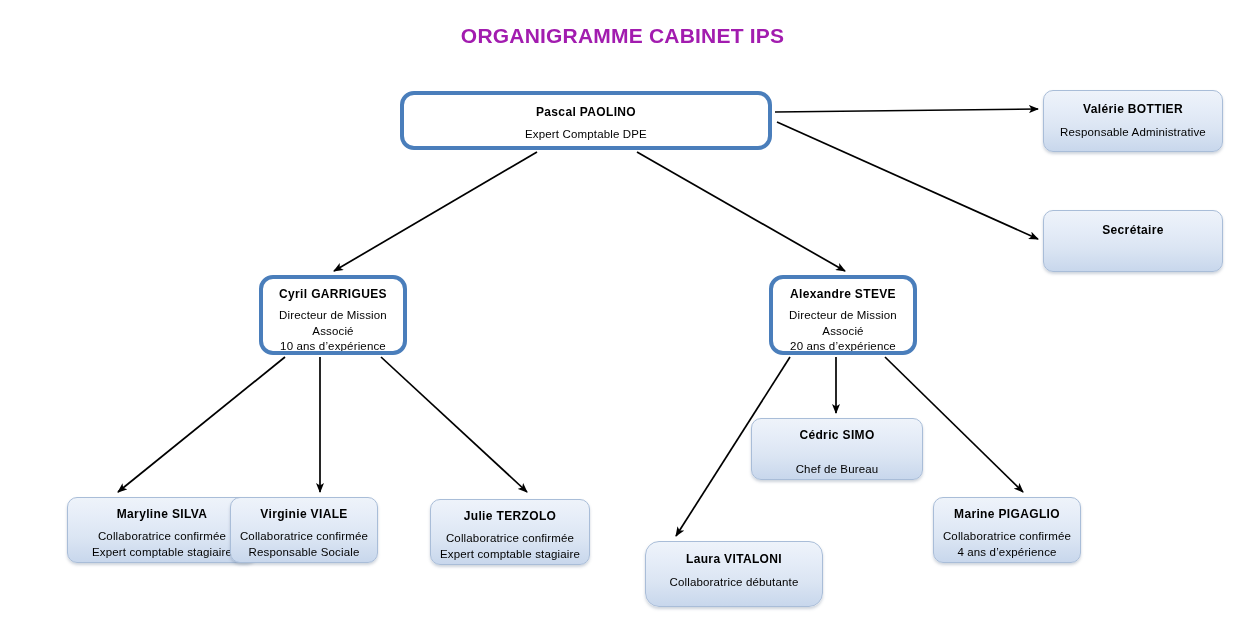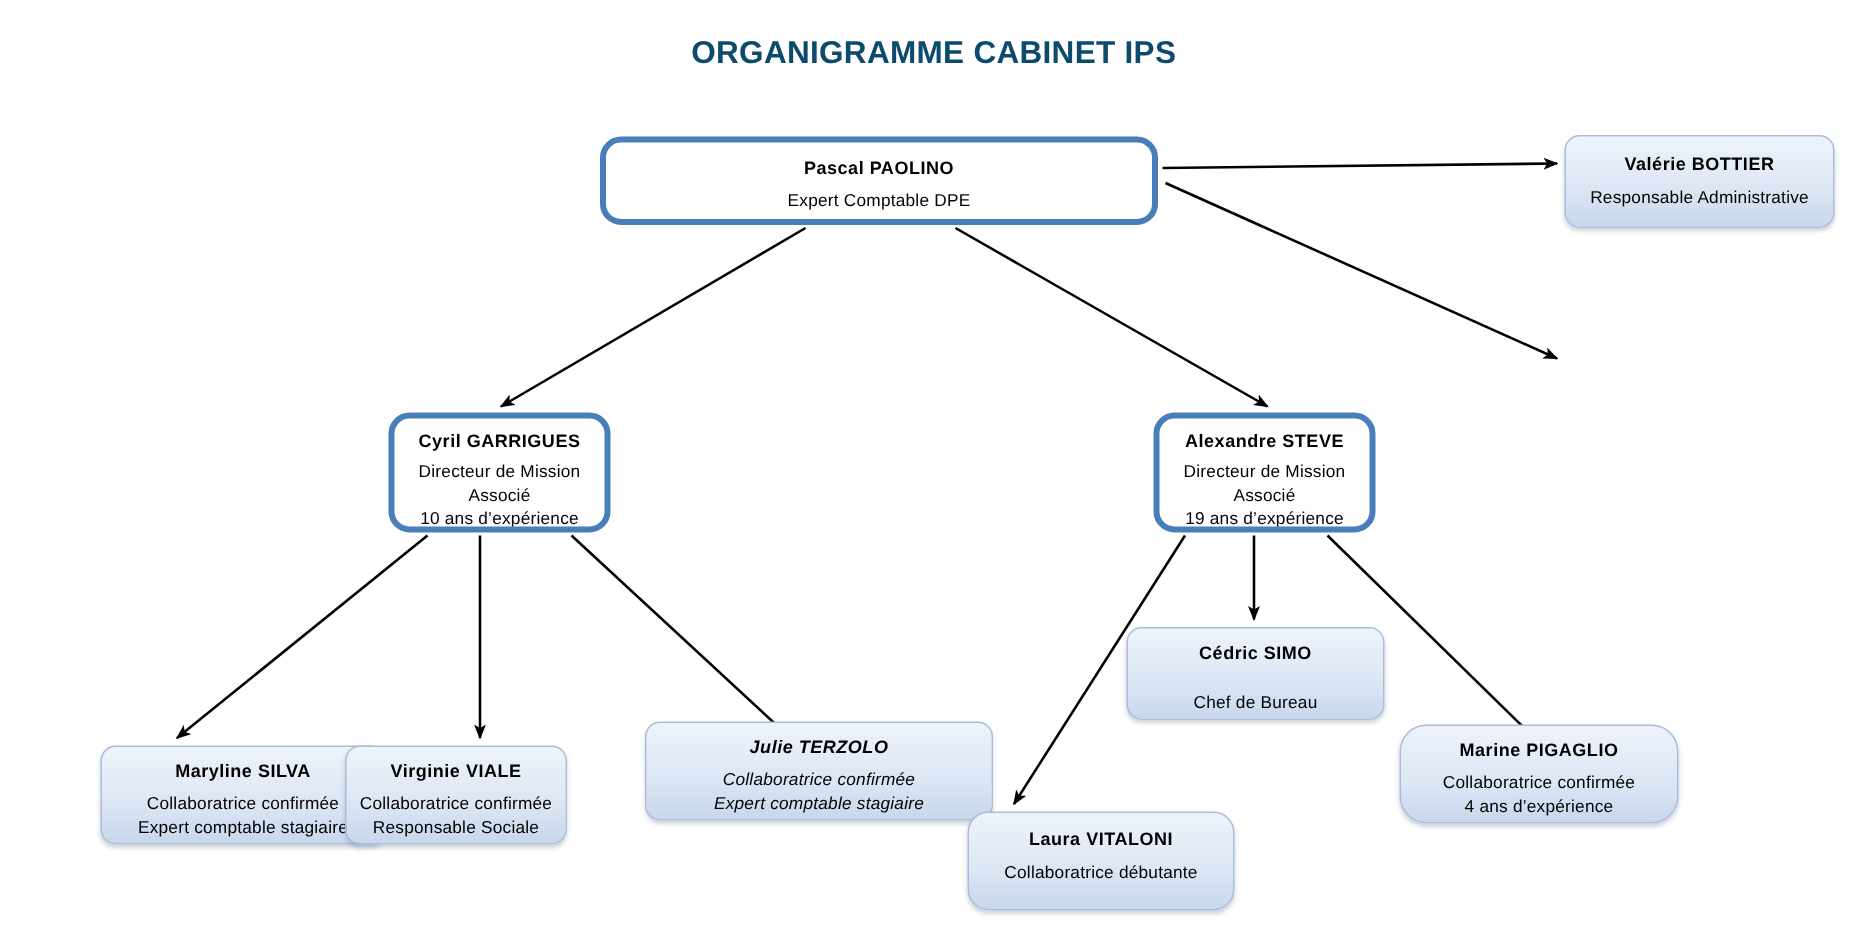--- a/index.html
+++ b/index.html
@@ -22,21 +22,21 @@
 
   
   #page-title {
     position: absolute;
     left: 0;
     top: 24px;
     width: 1245px;
     text-align: center;
     font-size: 21px;
     font-weight: bold;
-    color: #0c4a6e;
+    color: #a21caf;
     letter-spacing: 0.2px;
   }
 
   
   #connectors {
     position: absolute;
     left: 0;
     top: 0;
     width: 1245px;
     height: 631px;
@@ -102,30 +102,30 @@
 
   #node-steve       { left: 769px; top: 275px; width: 148px; height: 80px; padding-top: 8px; }
   #node-steve .node-lines { margin-top: 7px; }
 
   #node-silva       { left: 23px;  top: 497px; width: 190px; height: 66px; padding-top: 9px; margin-left: 44px; }
   #node-silva .node-lines { margin-top: 8px; }
 
   #node-viale       { left: 230px; top: 497px; width: 148px; height: 66px; padding-top: 9px; }
   #node-viale .node-lines { margin-top: 8px; }
 
-  #node-terzolo     { left: 430px; top: 481px; width: 232px; height: 66px; padding-top: 9px; font-style: italic; }
+  #node-terzolo     { left: 430px; top: 499px; width: 160px; height: 66px; padding-top: 9px; }
   #node-terzolo .node-lines { margin-top: 8px; }
 
   #node-simo        { left: 751px; top: 418px; width: 172px; height: 62px; padding-top: 9px; }
   #node-simo .node-lines { margin-top: 20px; }
 
   #node-vitaloni    { left: 645px; top: 541px; width: 178px; height: 66px; padding-top: 10px; border-radius: 14px; }
   #node-vitaloni .node-lines { margin-top: 9px; }
 
-  #node-pigaglio    { left: 933px; top: 483px; width: 186px; height: 66px; padding-top: 9px; border-radius: 18px; }
+  #node-pigaglio    { left: 933px; top: 497px; width: 148px; height: 66px; padding-top: 9px; }
   #node-pigaglio .node-lines { margin-top: 8px; }
 </style>
 </head>
 <body>
 
 <div id="chart-root">
 
   <div id="page-title">ORGANIGRAMME CABINET IPS</div>
 
   <svg id="connectors" viewBox="0 0 1245 631" width="1245" height="631">
@@ -165,36 +165,39 @@
     </div>
   </div>
 
   <div class="node secondary" id="node-bottier">
     <div class="node-name">Valérie BOTTIER</div>
     <div class="node-lines">
       <div>Responsable Administrative</div>
     </div>
   </div>
 
+  <div class="node secondary" id="node-secretaire">
+    <div class="node-name">Secrétaire</div>
+  </div>
 
   <div class="node primary" id="node-garrigues">
     <div class="node-name">Cyril GARRIGUES</div>
     <div class="node-lines">
       <div>Directeur de Mission</div>
       <div>Associé</div>
       <div>10 ans d’expérience</div>
     </div>
   </div>
 
   <div class="node primary" id="node-steve">
     <div class="node-name">Alexandre STEVE</div>
     <div class="node-lines">
       <div>Directeur de Mission</div>
       <div>Associé</div>
-      <div>19 ans d’expérience</div>
+      <div>20 ans d’expérience</div>
     </div>
   </div>
 
   <div class="node secondary" id="node-silva">
     <div class="node-name">Maryline SILVA</div>
     <div class="node-lines">
       <div>Collaboratrice confirmée</div>
       <div>Expert comptable stagiaire</div>
     </div>
   </div>

